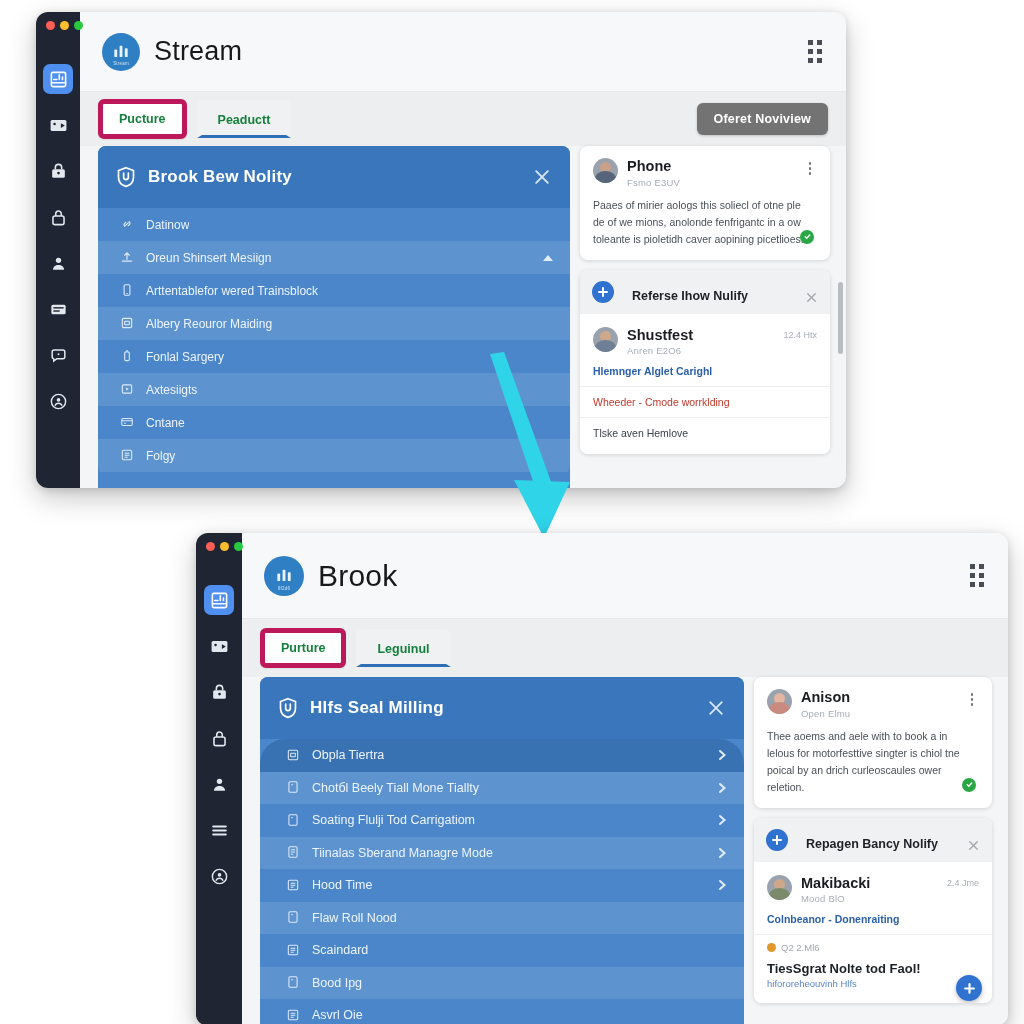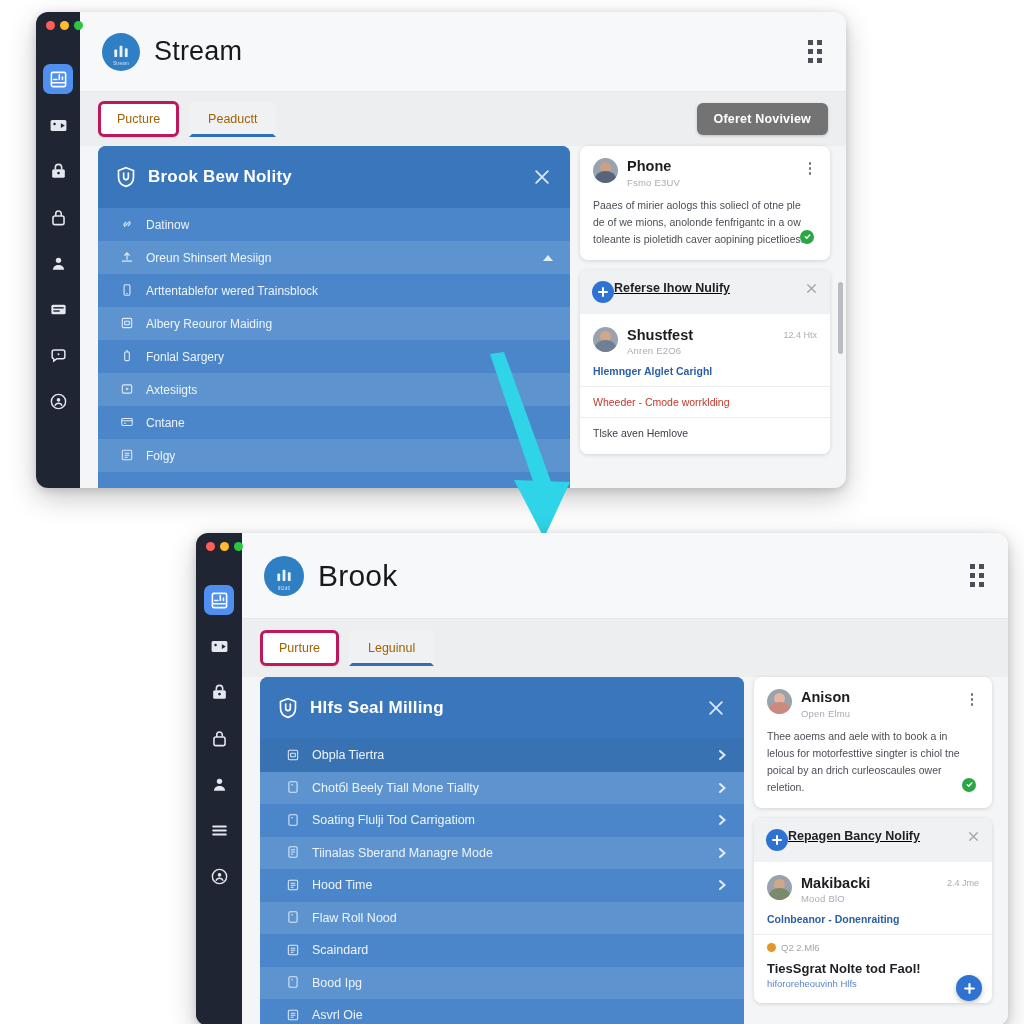--- a/index.html
+++ b/index.html
@@ -75,24 +75,25 @@
   .grip { margin-left: auto; display: grid; grid-template-columns: repeat(2, 5px); gap: 4px; }
   .grip i { width: 5px; height: 5px; background: #4a4f57; display: block; }
 
   
   .tabbar {
     height: 54px; background: #eceef0;
     display: flex; align-items: center; padding: 0 18px; gap: 10px;
   }
   .win-bottom .tabbar { height: 58px; }
   .tab {
-    background: #ffffff; border: 3px solid #be185d;
+    background: #ffffff; border: 5px solid #be185d;
     border-radius: 6px; padding: 8px 16px;
-    font-size: 12.5px; color: #a16207;
+    font-size: 12.5px; color: #15803d;
     box-shadow: 0 1px 2px rgba(0,0,0,.07);
+    font-weight: bold;
   }
   .tab.selected {
     background: #f0f1f3; border-color: transparent;
     border-bottom: 3px solid #2f6fb8; border-radius: 6px 6px 0 0;
     box-shadow: none;
   }
   .cta {
     margin-left: auto;
     background: #737373; color: #fff;
     border: none; border-radius: 6px;
@@ -116,21 +117,21 @@
     overflow: hidden; display: flex; flex-direction: column;
   }
   .bluecard-head {
     height: 62px; background: #3a76bb;
     display: flex; align-items: center; padding: 0 18px; gap: 12px;
   }
   .bluecard-head .shield { width: 20px; height: 22px; flex: 0 0 20px; }
   .bluecard-title { color: #fff; font-size: 17px; font-weight: 700; letter-spacing: .2px; }
   .bluecard-x { margin-left: auto; width: 20px; height: 20px; opacity: .92; }
 
-  .blue-list { flex: 1; overflow: hidden; }
+  .blue-list { flex: 1; overflow: hidden; border-radius: 25px; }
   .blue-row {
     height: 33px; display: flex; align-items: center;
     padding: 0 16px 0 22px; gap: 12px;
     color: #eef4fb; font-size: 12px;
   }
   .win-bottom .blue-row { height: 32.5px; font-size: 12.5px; padding-left: 26px; }
   .blue-row.alt { background: rgba(255,255,255,.11); }
   .blue-row.hl  { background: rgba(20,70,130,.30); }
   .blue-row .ricon { width: 14px; height: 15px; flex: 0 0 14px; opacity: .92; }
   .blue-row .rlabel { white-space: nowrap; overflow: hidden; text-overflow: ellipsis; }
@@ -172,22 +173,22 @@
   }
   .check-badge {
     position: absolute; right: 2px; bottom: 1px;
     width: 14px; height: 14px; border-radius: 50%; background: #2aa745;
     display: flex; align-items: center; justify-content: center;
   }
   .check-badge svg { width: 9px; height: 9px; }
 
   
   .notify-head {
-    display: flex; align-items: flex-start; gap: 0;
-    padding: 11px 12px; background: #f0f1f3; text-decoration: underline;
+    display: flex; align-items: flex-end; gap: 18px;
+    padding: 11px 12px; background: #f0f1f3;
   }
   .plus-circle {
     width: 22px; height: 22px; border-radius: 50%; background: #2f72d0;
     display: flex; align-items: center; justify-content: center; flex: 0 0 22px;
   }
   .plus-circle svg { width: 12px; height: 12px; }
   .notify-title { font-size: 12.5px; font-weight: 700; color: #1d2024; }
   .notify-x { margin-left: auto; width: 13px; height: 13px; opacity: .55; }
 
   .notify-body { background: #fff; padding: 0 0 6px; position: relative; }

